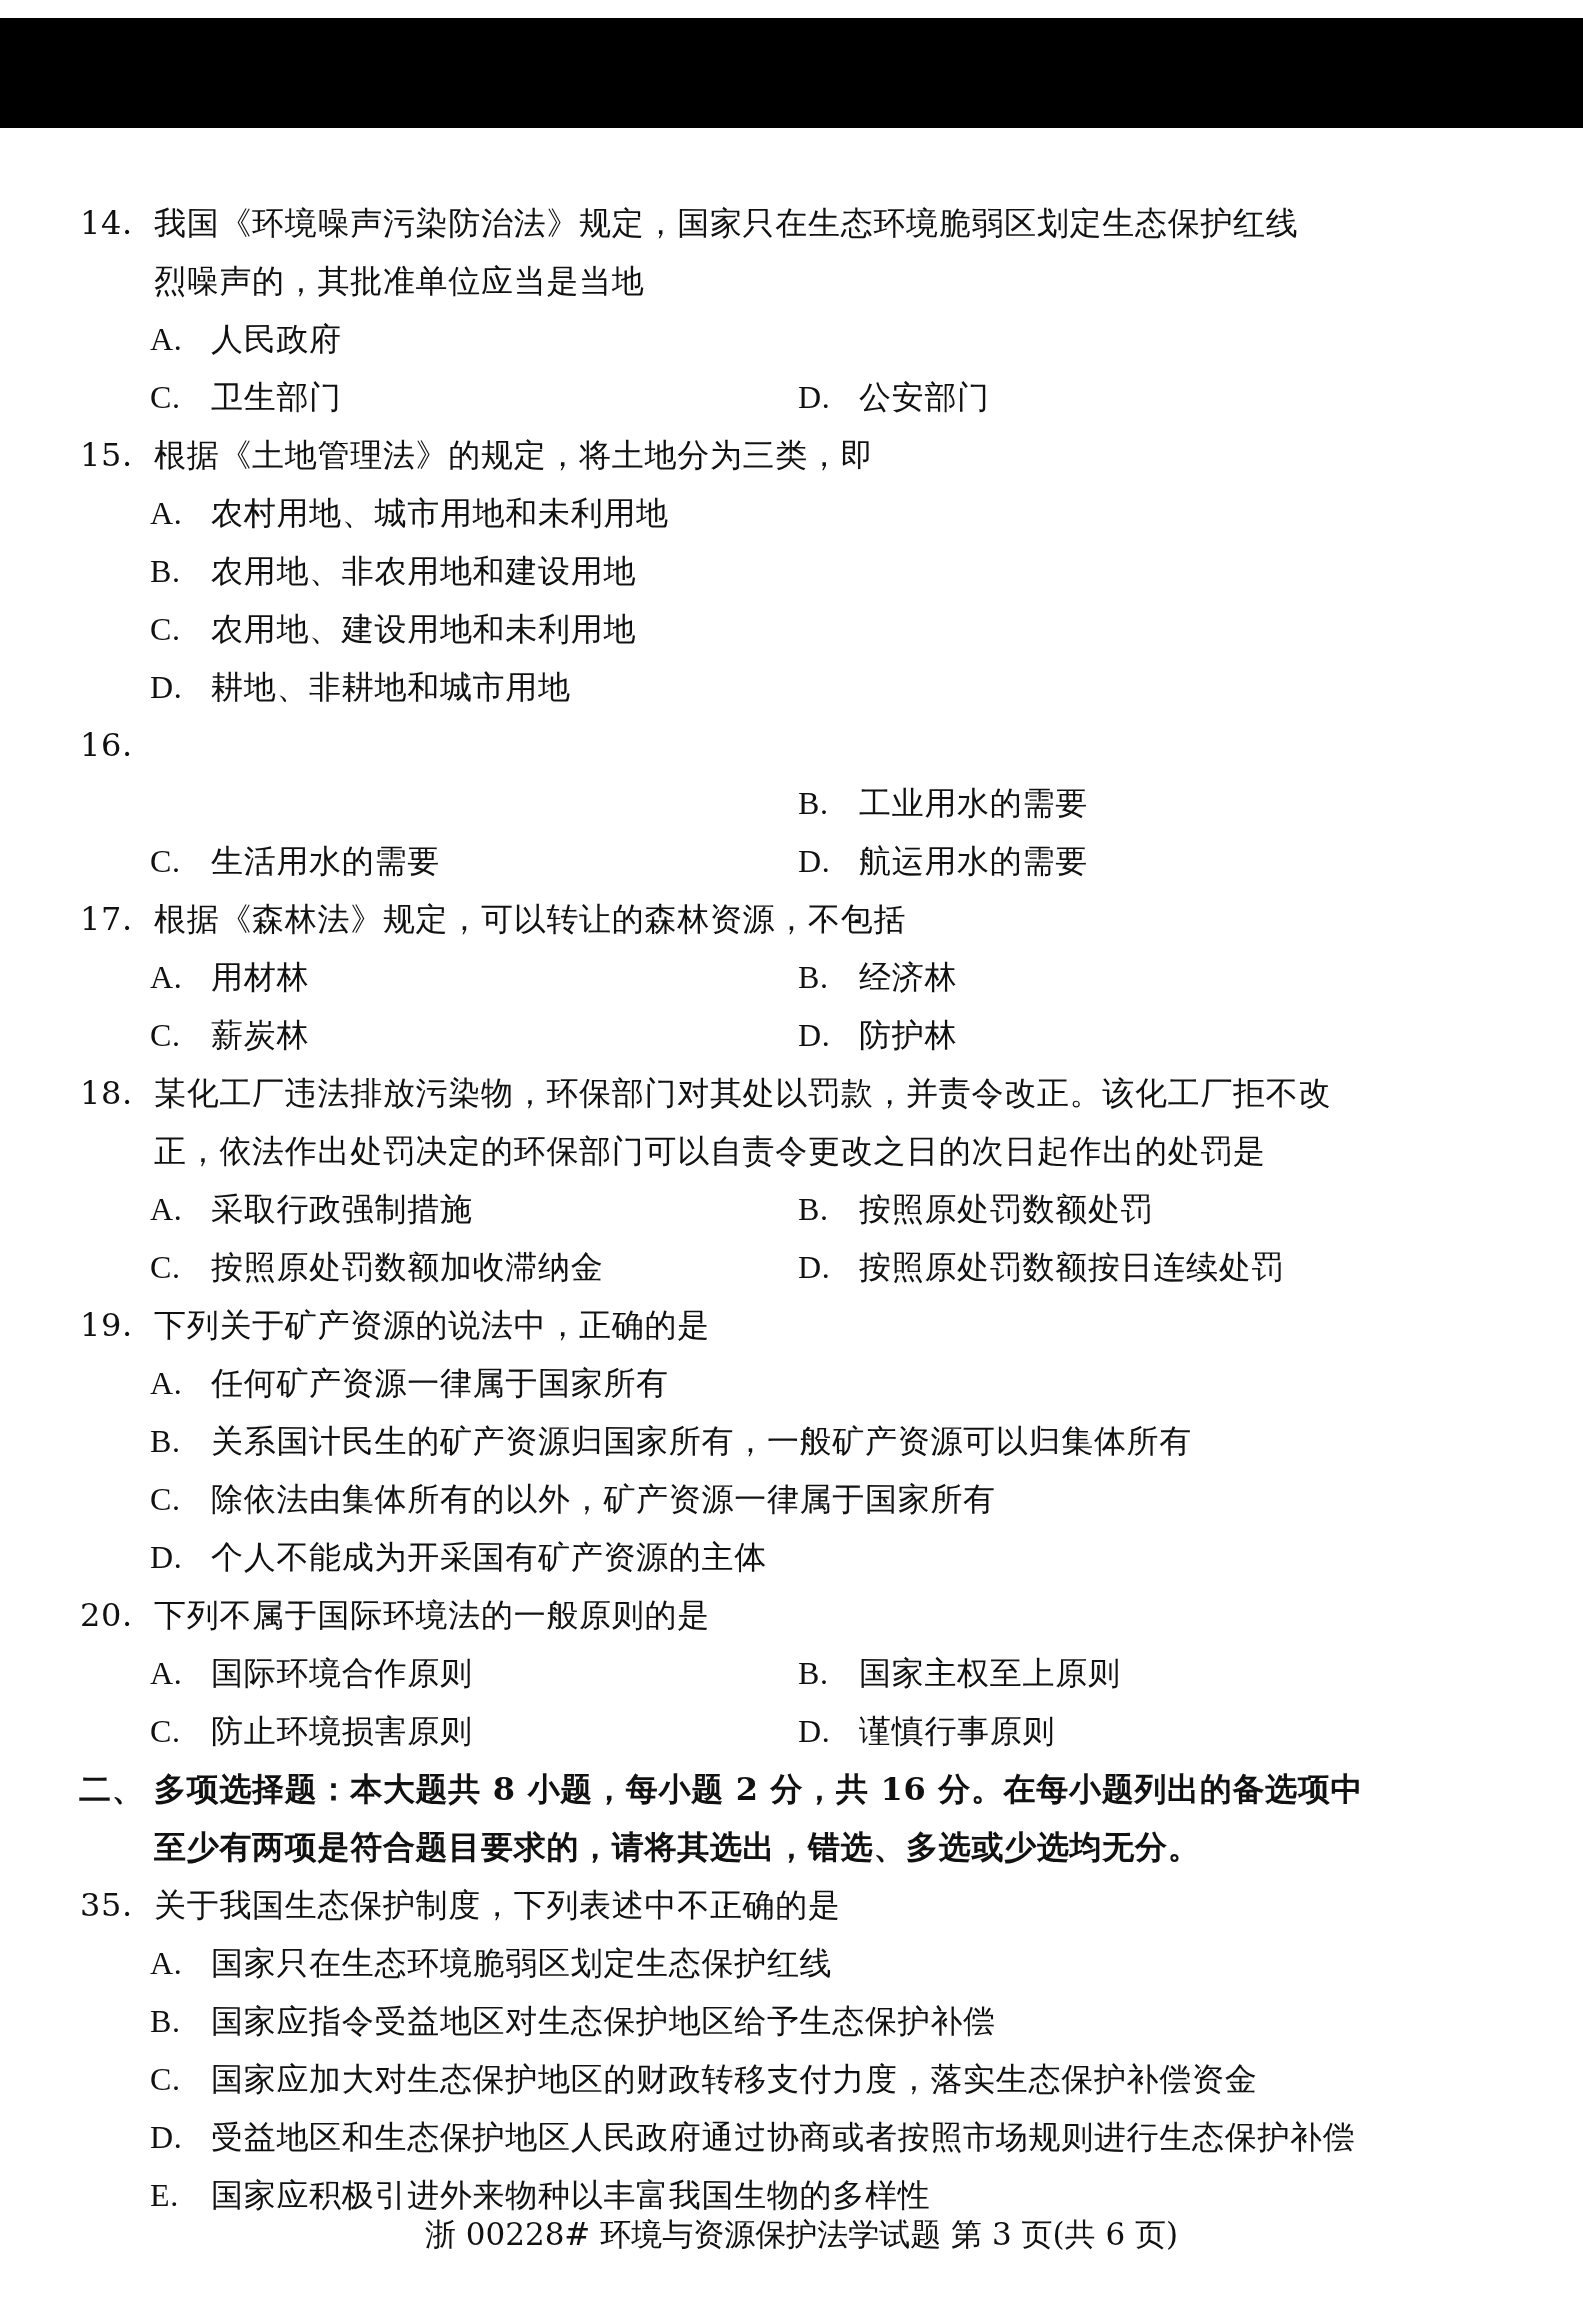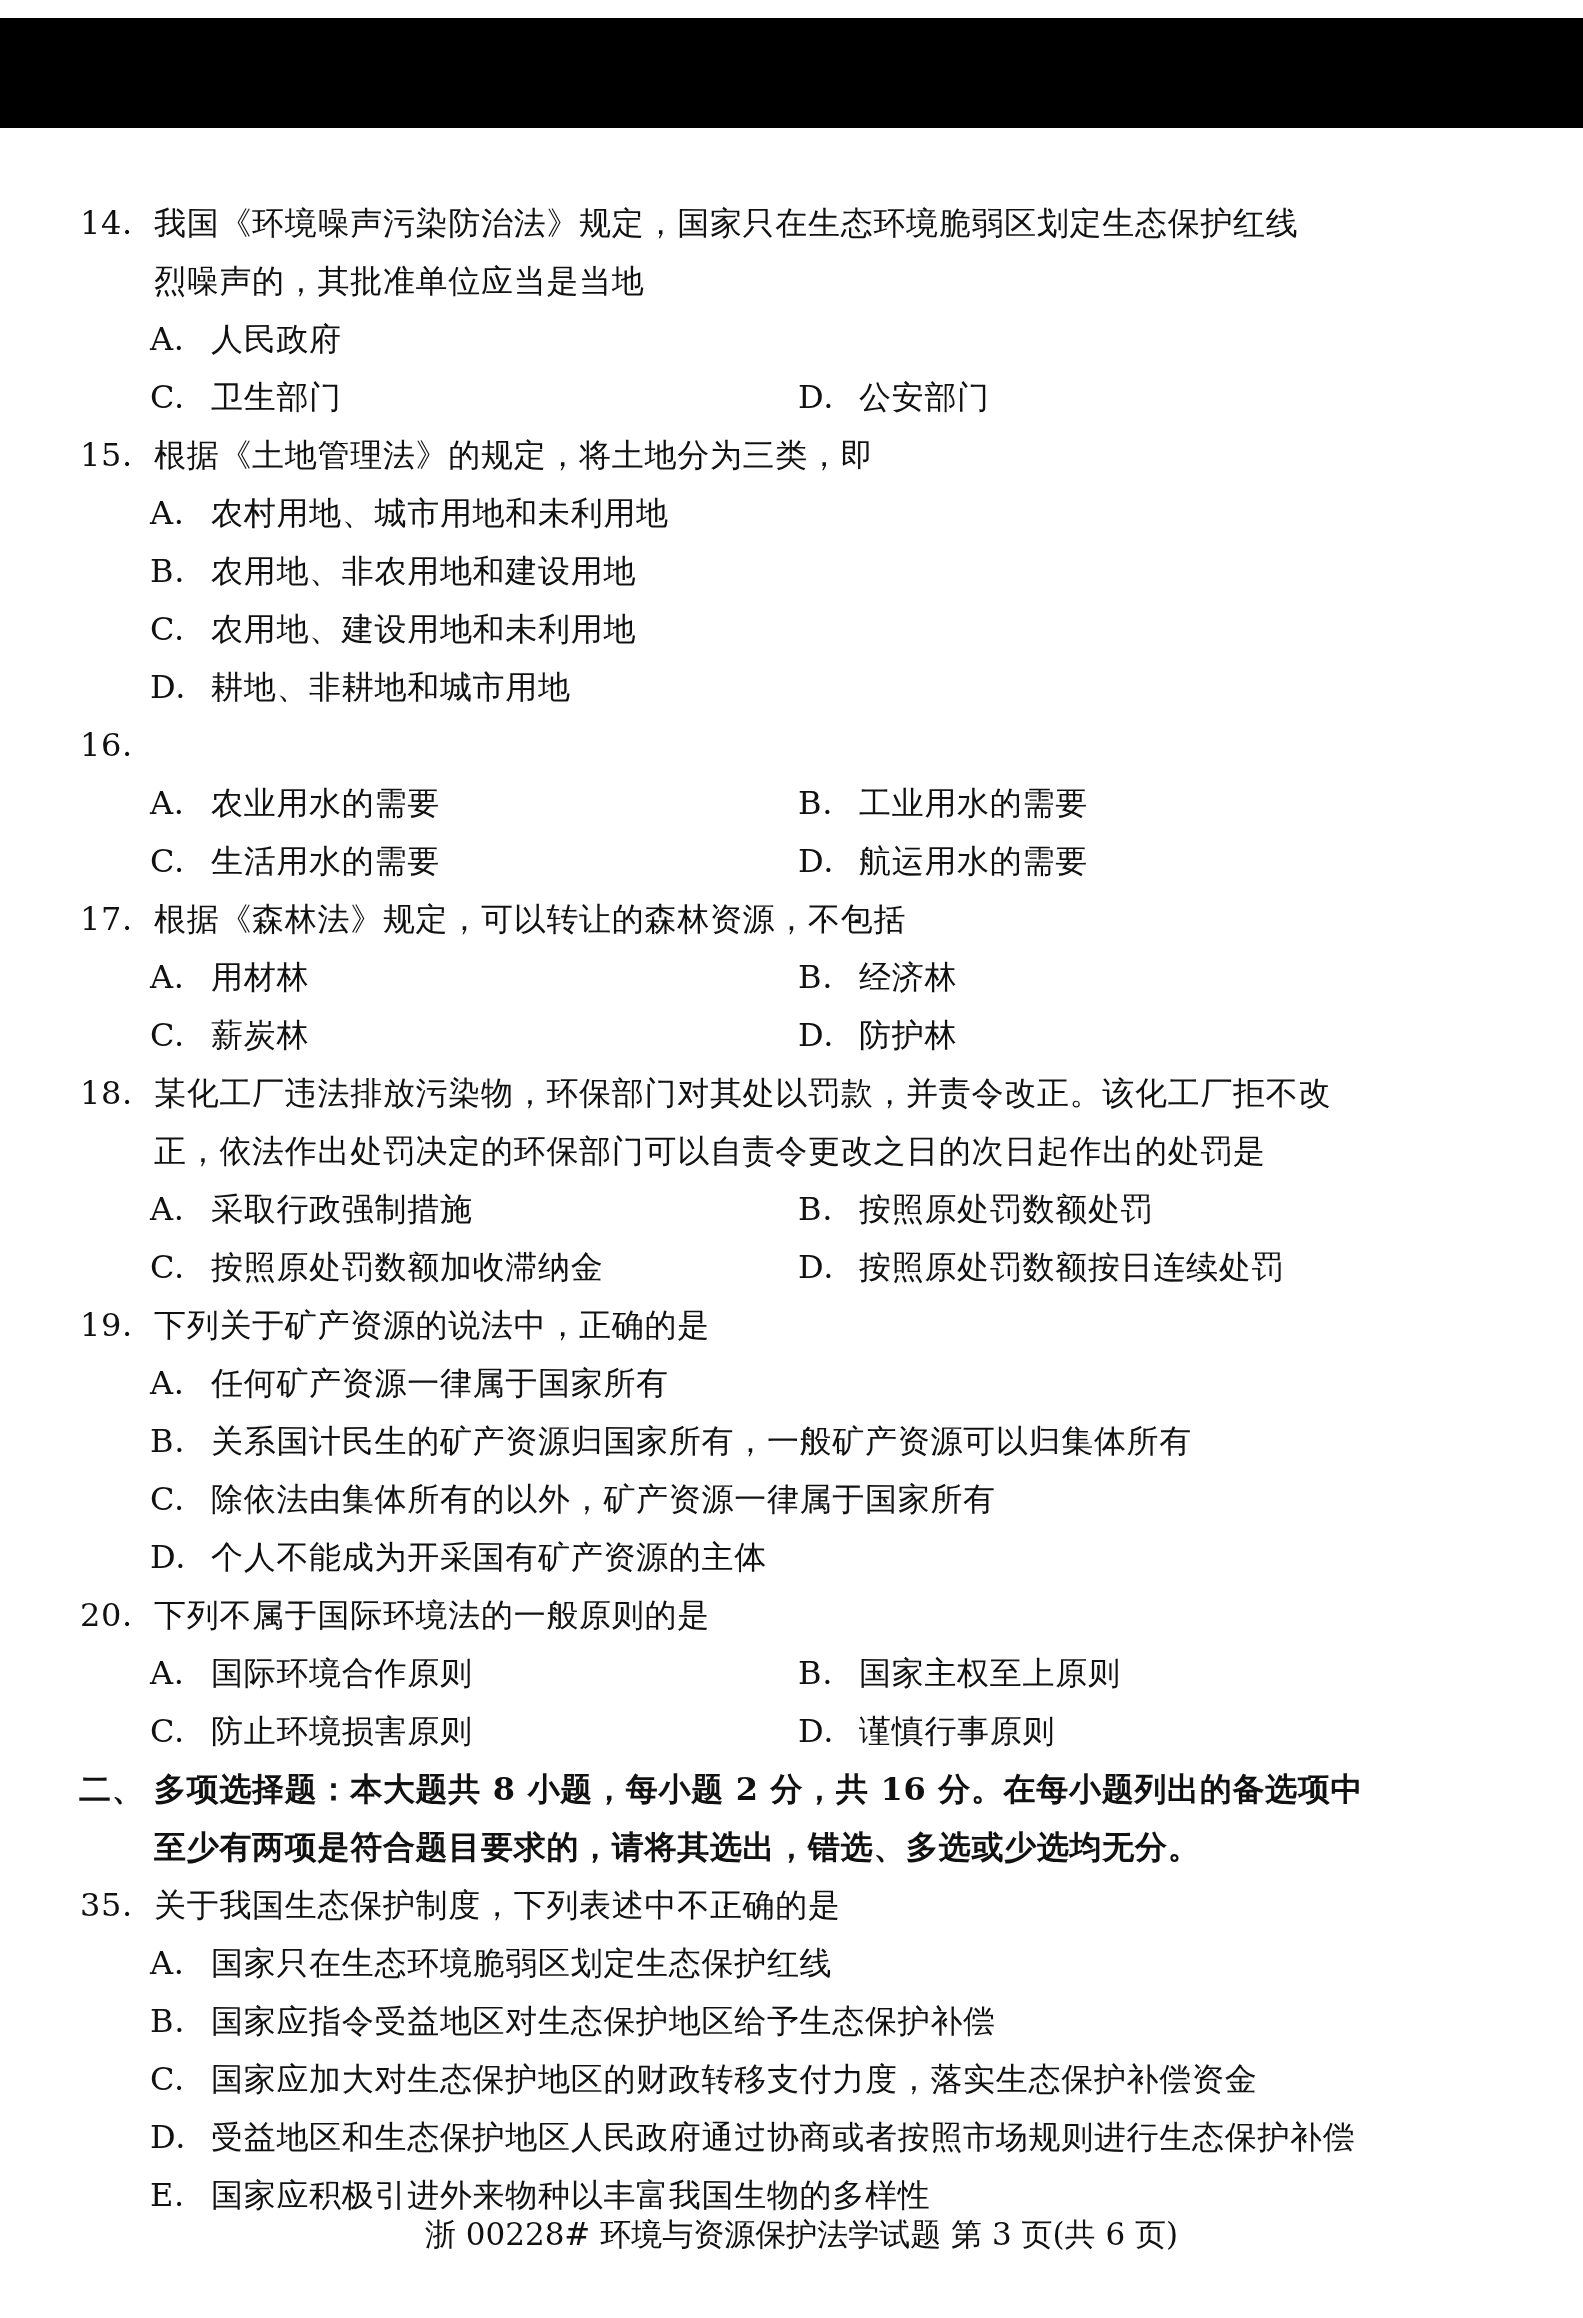--- a/index.html
+++ b/index.html
@@ -17,21 +17,21 @@
   }
   .line {
     position: relative; height: 58px; line-height: 58px;
     font-size: 32px; white-space: nowrap; letter-spacing: 0.7px;
   }
   .qnum {
     position: absolute; left: 80px; top: 0;
   }
   .qtext { position: absolute; left: 154px; top: 0; }
   .cont { position: absolute; left: 154px; top: 0; }
-  .opt { position: absolute; top: 0; }
+  .opt { position: absolute; top: 0; font-family: Liberation Serif, serif; }
   .opt.colA { left: 150px; }
   .opt.colB { left: 798px; }
   .opt.full { left: 150px; }
   .opt .letter { display: inline-block; width: 61px; }
   .section {
     font-weight: bold;
   }
   .section .snum { position: absolute; left: 79px; top: 0; }
   .section .stext { position: absolute; left: 154px; top: 0; }
   .emph {
@@ -88,21 +88,20 @@
     <div class="line">
         <span class="opt full"><span class="letter">D.</span><span>耕地、非耕地和城市用地</span></span>
       </div>
   </div>
 
   <div>
     <div class="line">
         <span class="qnum">16.</span>
       </div>
     <div class="line">
-      <span class="opt colA"><span class="letter">A.</span><span>农业用水的需要</span></span>
       <span class="opt colB"><span class="letter">B.</span><span>工业用水的需要</span></span>
     </div>
     <div class="line">
       <span class="opt colA"><span class="letter">C.</span><span>生活用水的需要</span></span>
       <span class="opt colB"><span class="letter">D.</span><span>航运用水的需要</span></span>
     </div>
   </div>
 
   <div>
     <div class="line">

